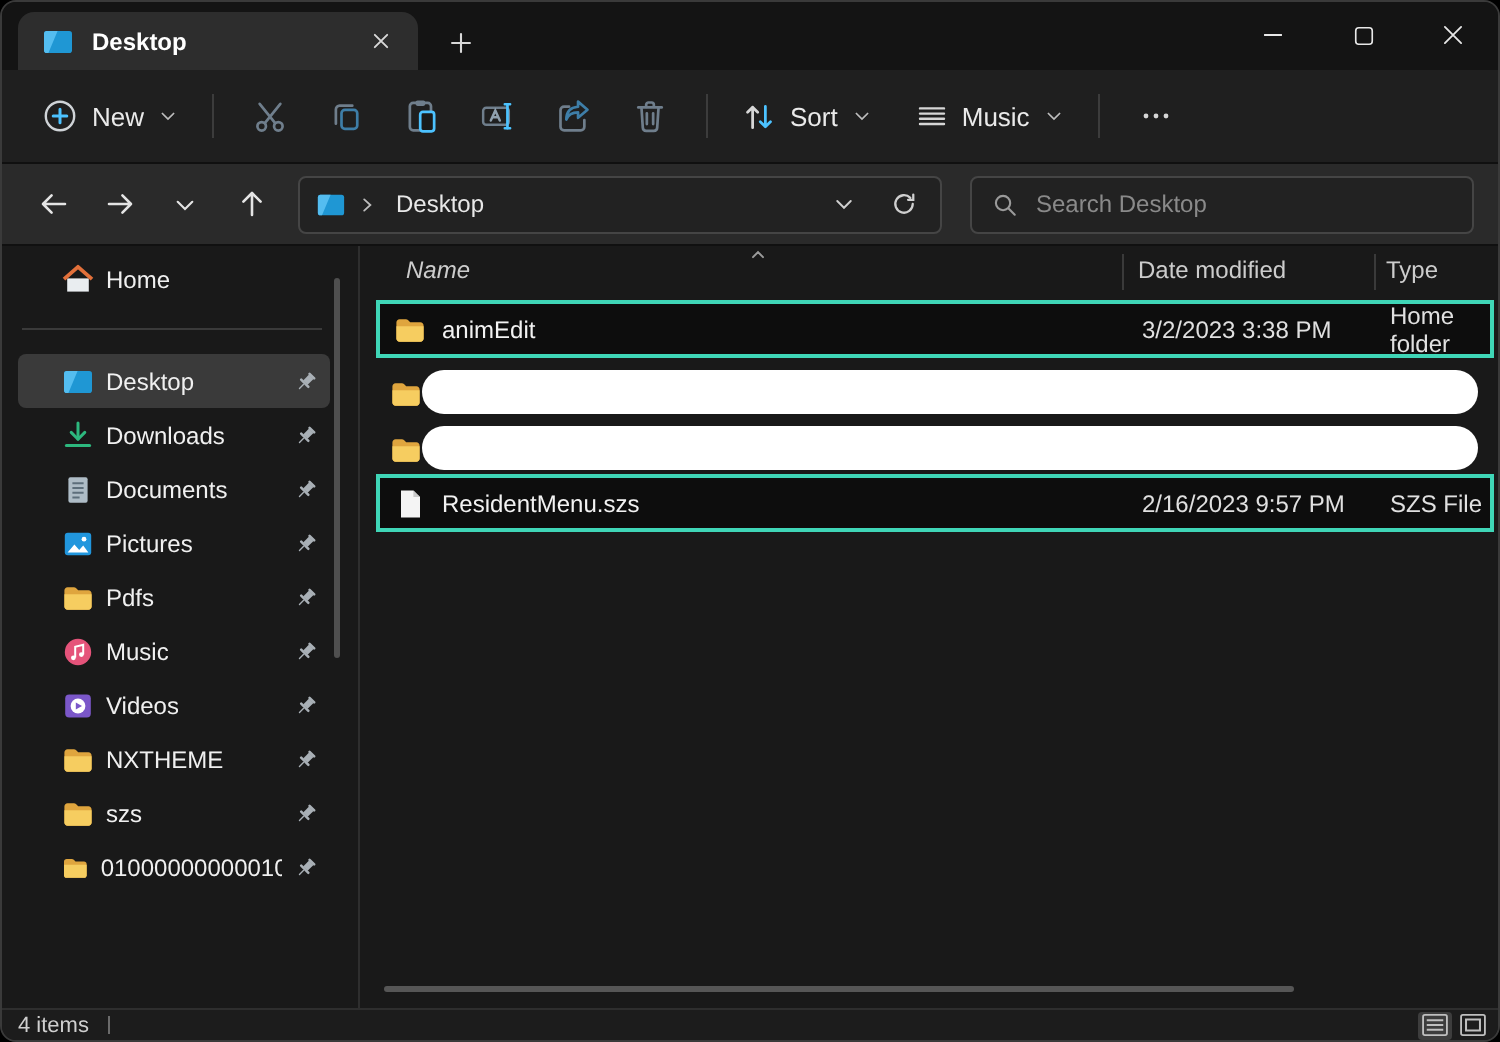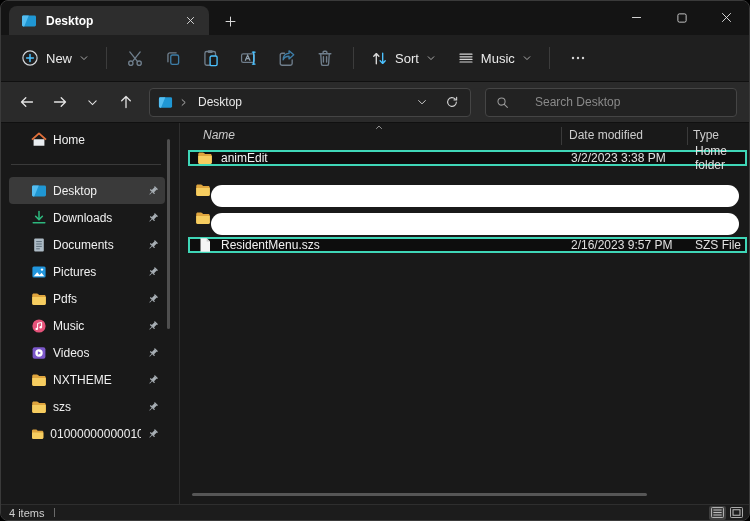--- a/index.html
+++ b/index.html
@@ -38,21 +38,21 @@
   .nav-btn { width:31px; height:30px; display:flex; align-items:center; justify-content:center;
              background:transparent; border:none; border-radius:4px; }
   .address-box { width:322px; height:29px; margin-left:6px; border:1px solid #454545; border-radius:4px;
                  background:#222; display:flex; align-items:center; padding:0 6px 0 8px; gap:6px;
                  font-size:12px; color:#e8e8e8; }
   .crumb-label { flex:0 0 auto; padding:2px 4px; }
   .address-spacer { flex:1; }
   .mini-btn { width:24px; height:24px; display:flex; align-items:center; justify-content:center;
               border:none; background:transparent; border-radius:4px; }
   .search-box { flex:1; height:29px; margin-left:12px; margin-right:2px; border:1px solid #454545;
-                border-radius:4px; background:#222; display:flex; align-items:center; padding:0 10px; gap:26px; }
+                border-radius:4px; background:#222; display:flex; align-items:center; padding:0 10px; gap:9px; }
   .search-box input { flex:1; background:transparent; border:none; outline:none; color:#e8e8e8;
                       font-size:12px; font-family:inherit; }
   .search-box input::placeholder { color:#8a8a8a; }
 
   
   .content { position:absolute; left:0; top:122px; right:0; bottom:16px; display:flex; background:#191919; }
 
   
   .sidebar { width:179px; border-right:1px solid #2e2e2e; position:relative; padding-top:5px; overflow:hidden; }
   .side-item { height:27px; margin:0 14px 0 8px; padding:0 6px 0 22px; display:flex; align-items:center;
@@ -68,21 +68,21 @@
   
   .main { flex:1; position:relative; }
   .list-header { position:absolute; left:0; top:0; right:0; height:26px; font-size:12px; color:#cccccc; }
   .col-name   { position:absolute; left:23px; top:5px;font-style:italic; }
   .col-date   { position:absolute; left:389px; top:5px; }
   .col-type   { position:absolute; left:513px; top:5px; }
   .col-sortchevron { position:absolute; left:194px; top:-1px; }
   .col-div { position:absolute; top:4px; width:1px; height:18px; background:#3a3a3a; }
   .col-div.d1 { left:381px; } .col-div.d2 { left:507px; }
 
-  .row { position:absolute; left:8px; width:559px; height:16px; }
+  .row { position:absolute; left:8px; width:559px; height:29px; }
   .row.highlighted { border:2px solid var(--highlight-teal,#3fd6b7); background:#0d0d0d; }
   .row .file-icon { position:absolute; left:7px; top:50%; transform:translateY(-50%); }
   .row .file-name { position:absolute; left:31px; top:50%; transform:translateY(-50%);
                     font-size:12px; color:#f2f2f2; }
   .row .file-date { position:absolute; left:381px; top:50%; transform:translateY(-50%);
                     font-size:12px; color:#e0e0e0; }
   .row .file-type { position:absolute; left:505px; top:50%; transform:translateY(-50%);
                     font-size:12px; color:#e0e0e0; }
   .row .redact-pill { position:absolute; left:23px; top:3px; width:528px; height:22px;
                       background:#ffffff; border-radius:11px; }

